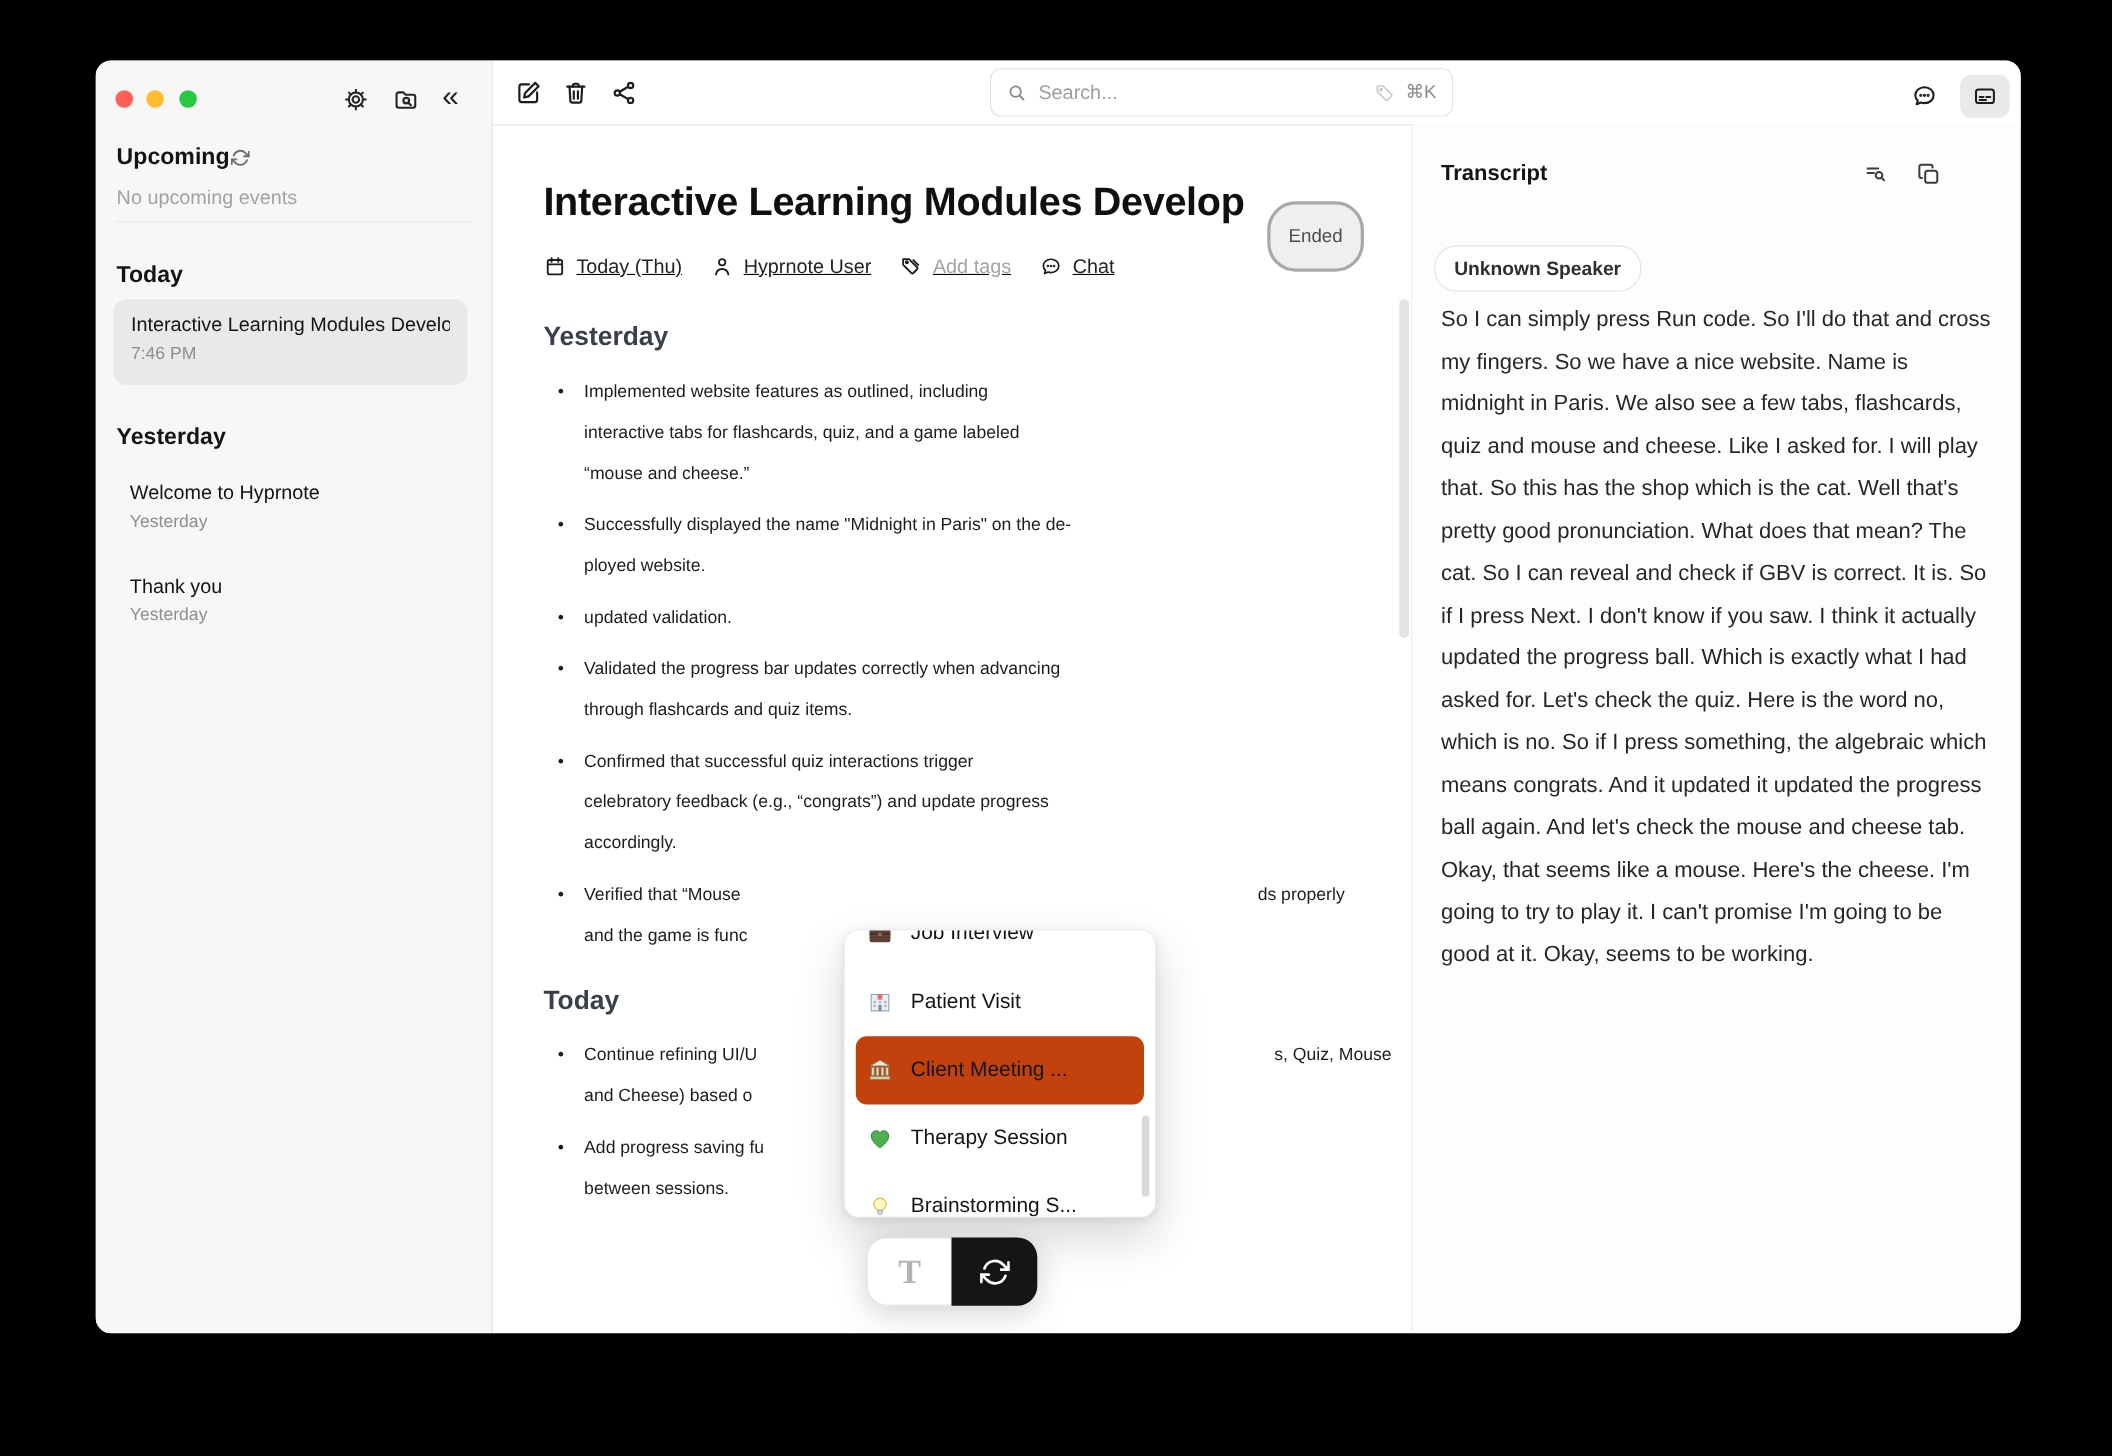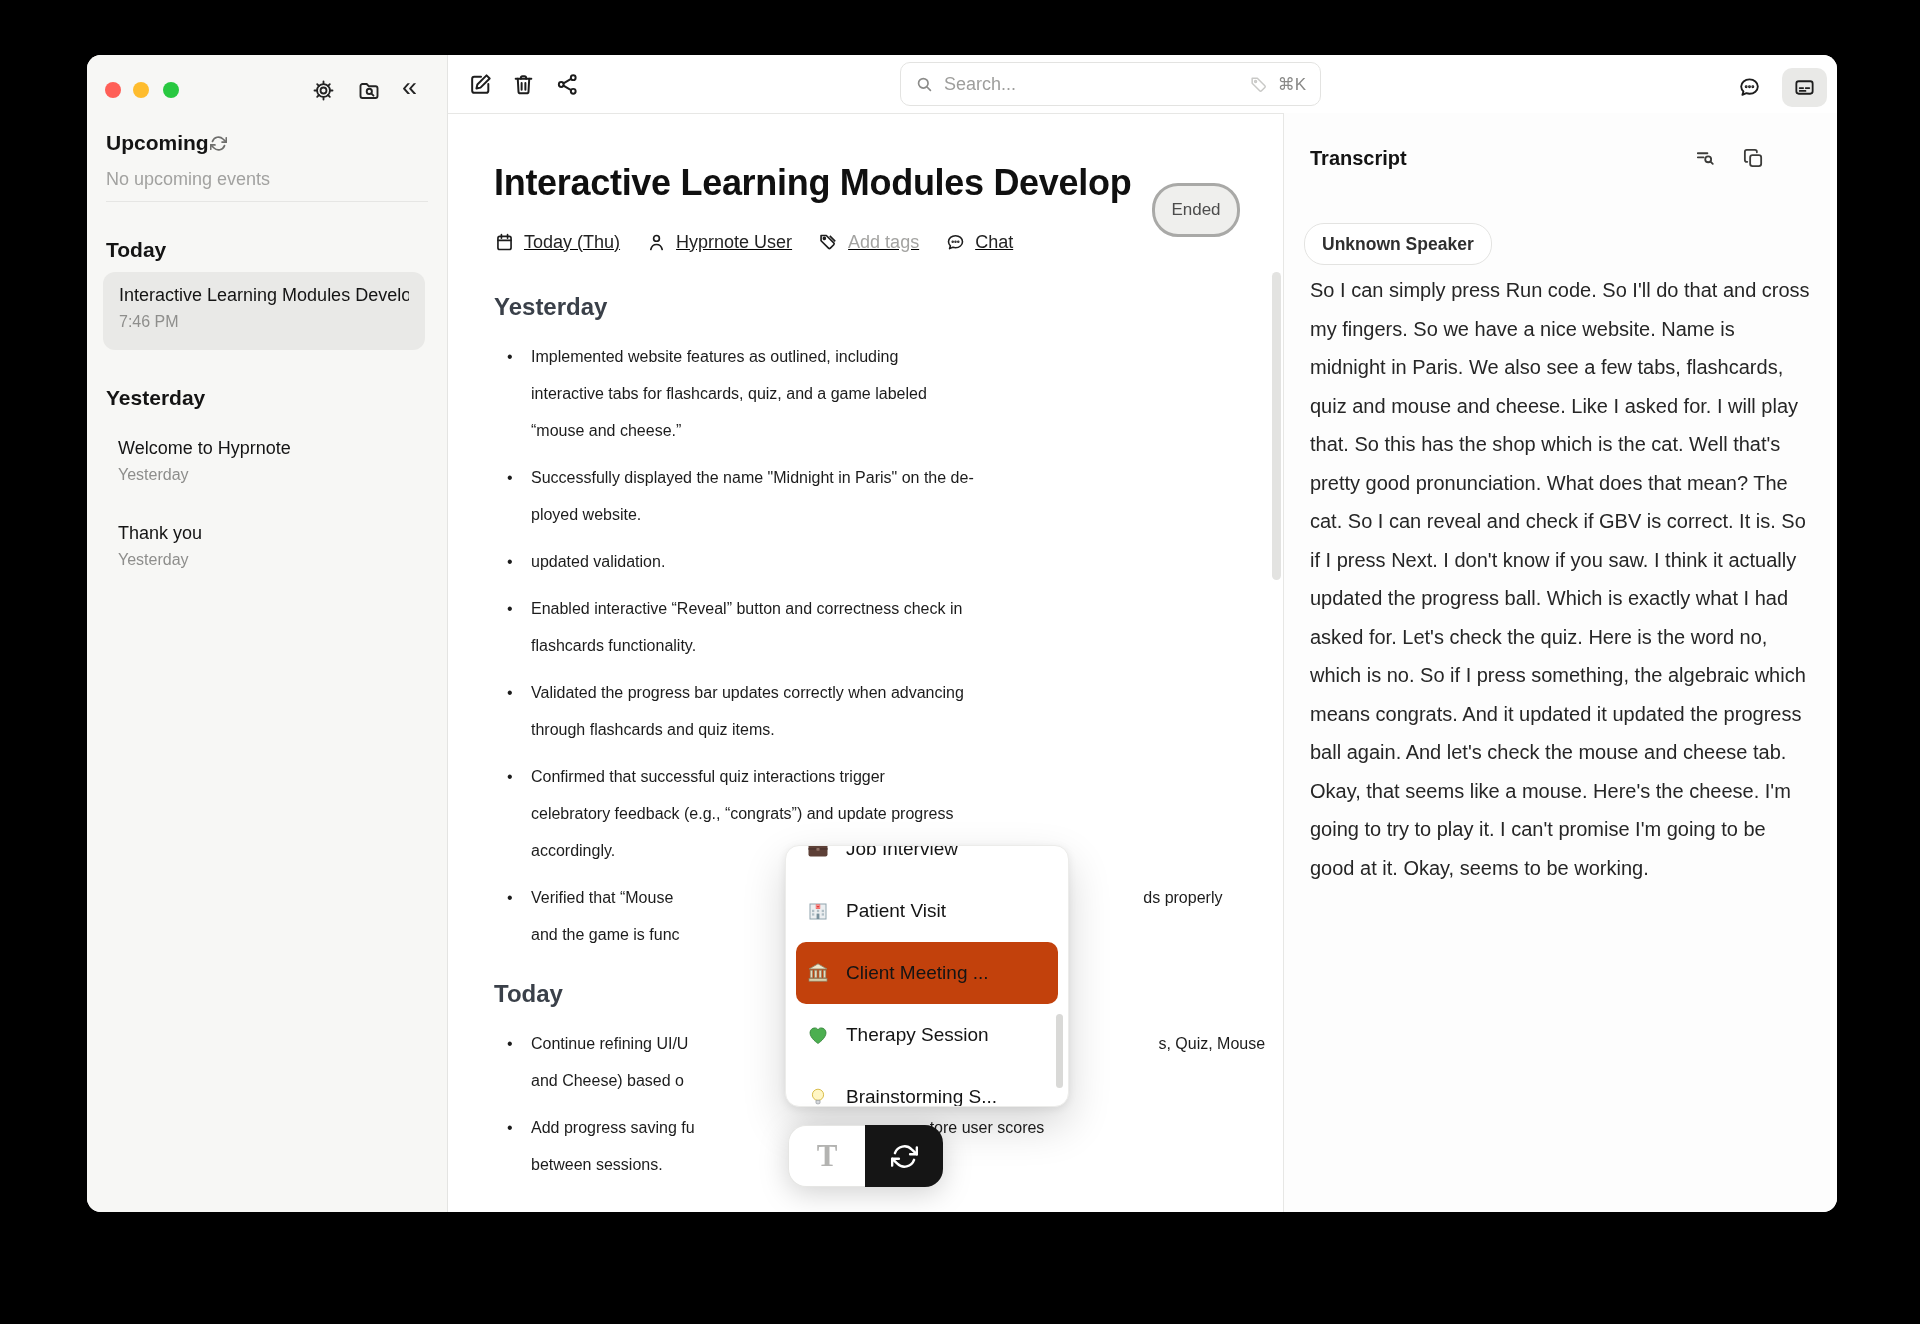--- a/index.html
+++ b/index.html
@@ -26,42 +26,42 @@
   .tb-icon{position:absolute;top:17px;color:#1d1d1d;cursor:pointer;}
   .searchbar{position:absolute;left:452px;top:7px;width:421px;height:44px;border:1.5px solid #e3e3e1;border-radius:10px;box-sizing:border-box;display:flex;align-items:center;padding:0 14px;gap:10px;background:#fff;}
   .searchbar .ph{font-size:18px;color:#9e9e9c;flex:1;}
   .searchbar .mag{color:#8c8c8a;}
   .searchbar .tag{color:#c9c9c7;}
   .searchbar .kbd{font-size:17px;color:#8a8a88;}
   .panel-btn{position:absolute;right:10px;top:13px;width:45px;height:39px;background:#e9e9e7;border-radius:10px;display:flex;align-items:center;justify-content:center;color:#1d1d1d;cursor:pointer;}
   
   .main-divider{position:absolute;left:1196px;top:58px;bottom:0;width:1px;background:#e7e7e5;}
   .note-title{position:absolute;left:407px;top:106px;font-size:36px;line-height:44px;font-weight:700;color:#101010;letter-spacing:-.3px;}
-  .ended{position:absolute;left:1065px;top:128px;width:88px;height:54px;border:3px solid #a9a9a7;background:#efefed;border-radius:26px;box-sizing:border-box;display:flex;align-items:center;justify-content:center;font-size:17px;color:#4c4c4c;cursor:pointer;}
+  .ended{position:absolute;left:1065px;top:128px;width:88px;height:64px;border:3px solid #a9a9a7;background:#efefed;border-radius:26px;box-sizing:border-box;display:flex;align-items:center;justify-content:center;font-size:17px;color:#4c4c4c;cursor:pointer;}
   .meta{position:absolute;left:407px;top:170px;height:34px;display:flex;align-items:center;gap:26px;text-decoration:underline;}
   .meta .chip{display:flex;align-items:center;gap:9px;font-size:18px;color:#232323;cursor:pointer;}
   .meta .chip .mi{color:#1d1d1d;display:flex;}
   .meta .muted{color:#a3a3a1;}
   .doc{position:absolute;left:407px;top:237px;width:706px;color:#1c1c1c;}
   .doc h2{margin:0 0 16px 0;font-size:24px;line-height:30px;font-weight:700;color:#3a4049;}
   .doc h2.today{margin-top:26px;}
   .doc ul{list-style:none;margin:0;padding:0;}
   .doc li{position:relative;padding-left:37px;margin-bottom:10px;font-size:16px;line-height:37px;}
   .doc li::before{content:"•";position:absolute;left:13px;top:0;}
   .ln{white-space:nowrap;}
   .gap{display:inline-block;height:1px;}
   .main-scrollbar{position:absolute;left:1185px;top:217px;width:9px;height:308px;border-radius:5px;background:#e3e3e1;cursor:pointer;}
   
   .tpanel{position:absolute;left:1197px;top:58px;right:0;bottom:0;background:#fdfdfd;}
   .tp-title{position:absolute;left:26px;top:34px;font-size:20px;font-weight:700;color:#141414;}
   .tp-icon{position:absolute;top:34px;color:#3c3c3a;cursor:pointer;}
   .speaker{position:absolute;left:20px;top:110px;height:40px;padding:0 17px;border:1.5px solid #e3e3e1;border-radius:20px;background:#fff;display:inline-flex;align-items:center;font-size:17.5px;font-weight:600;color:#2f2f2f;cursor:pointer;}
   .tp-body{position:absolute;left:26px;top:158px;width:500px;font-size:20px;line-height:38.5px;color:#262626;}
   
-  .menu{position:absolute;left:698px;top:790px;width:282px;height:260px;background:#fff;border:1px solid #ececea;border-radius:14px;box-shadow:0 18px 44px rgba(0,0,0,.16),0 2px 8px rgba(0,0,0,.08);overflow:hidden;}
+  .menu{position:absolute;left:680px;top:790px;width:282px;height:260px;background:#fff;border:1px solid #ececea;border-radius:14px;box-shadow:0 18px 44px rgba(0,0,0,.16),0 2px 8px rgba(0,0,0,.08);overflow:hidden;}
   .menu-scroll{position:absolute;left:0;right:0;top:-28px;}
   .menu-item{height:62px;display:flex;align-items:center;gap:16px;padding:0 10px 0 20px;font-size:19px;color:#141414;cursor:pointer;}
   .menu-item.hl{background:#c2410c;border-radius:10px;margin:0 10px;padding-left:10px;}
   .menu-thumb{position:absolute;right:5px;top:168px;width:7px;height:74px;border-radius:4px;background:#d9d9d7;cursor:pointer;}
   .emoji-icon{width:24px;height:24px;flex:0 0 24px;}
   
   .float-bar{position:absolute;left:701px;top:1070px;height:62px;display:flex;filter:drop-shadow(0 6px 14px rgba(0,0,0,.18));}
   .fb-white{width:77px;background:#fff;border:1px solid #e6e6e4;border-right:none;border-radius:18px 0 0 18px;box-sizing:border-box;display:flex;align-items:center;justify-content:center;cursor:pointer;}
   .fb-white .tglyph{font-family:"Liberation Serif","DejaVu Serif",serif;font-size:31px;font-weight:700;color:#b3b3b1;}
   .fb-black{width:78px;background:#151515;border-radius:0 18px 18px 0;display:flex;align-items:center;justify-content:center;color:#fff;cursor:pointer;}
@@ -236,24 +236,20 @@
         <div class="ln">Implemented website features as outlined, including</div>
         <div class="ln">interactive tabs for flashcards, quiz, and a game labeled</div>
         <div class="ln">“mouse and cheese.”</div>
       </li>
       <li>
         <div class="ln">Successfully displayed the name "Midnight in Paris" on the de-</div>
         <div class="ln">ployed website.</div>
       </li>
       <li>
         <div class="ln">updated validation.</div>
-      </li>
-      <li>
-        <div class="ln">Enabled interactive “Reveal” button and correctness check in</div>
-        <div class="ln">flashcards functionality.</div>
       </li>
       <li>
         <div class="ln">Validated the progress bar updates correctly when advancing</div>
         <div class="ln">through flashcards and quiz items.</div>
       </li>
       <li>
         <div class="ln">Confirmed that successful quiz interactions trigger</div>
         <div class="ln">celebratory feedback (e.g., “congrats”) and update progress</div>
         <div class="ln">accordingly.</div>
       </li>

